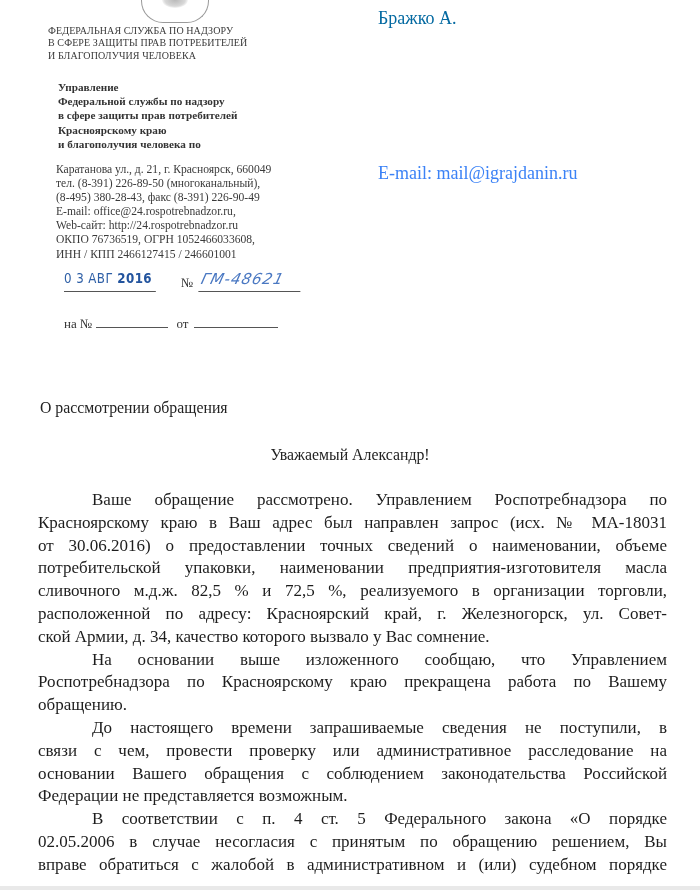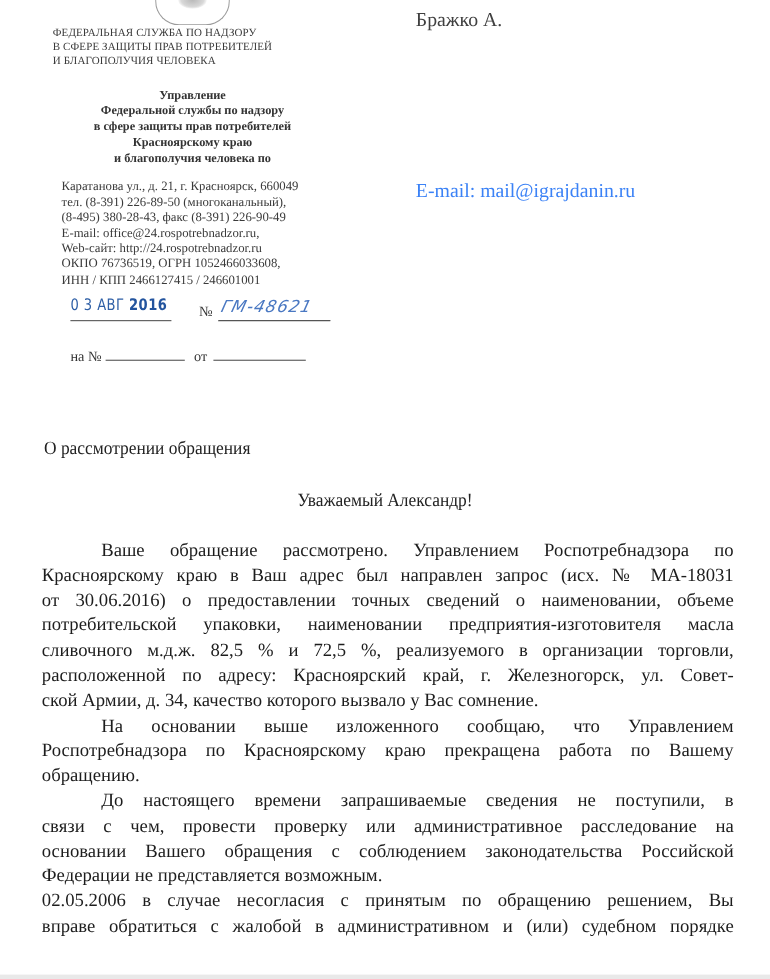--- a/index.html
+++ b/index.html
@@ -14,21 +14,21 @@
   .emblem-inner {
     position:absolute; left:20px; top:6px; width:26px; height:16px;
     background:radial-gradient(ellipse at center, #b9b9b9 0%, #d8d8d8 55%, transparent 75%);
     border-radius:50%;
   }
   .agency {
     position:absolute; left:48px; top:25px; width:230px; 
     font-size:10px; line-height:12.4px; color:#3a3a3a; letter-spacing:0.1px;
   }
   .dept {
-    position:absolute; left:58px; top:80px; width:234px; text-align:center;
+    position:absolute; left:58px; top:80px; width:234px; text-align:left;
     font-size:11.2px; line-height:14.2px; font-weight:bold; color:#333;
   }
   .contacts {
     position:absolute; left:56px; top:163px; width:240px; text-align:left;
     font-size:11.6px; line-height:14.1px; color:#3a3a3a;
   }
   .stamp-row { position:absolute; left:64px; top:270px; width:260px; height:26px; }
   .stamp-date {
     position:absolute; left:0; top:0; width:112px; border-bottom:1px solid #555;
     font-family:"DejaVu Sans", sans-serif; font-size:14.5px; letter-spacing:0.5px;
@@ -41,21 +41,21 @@
     position:absolute; left:137px; top:0; width:102px; height:21px;
     border-bottom:1px solid #555; font-family:"DejaVu Sans", sans-serif;
     font-style:italic; font-size:15px; color:#4a78c2; letter-spacing:1px;
     transform:skewX(-14deg);
   }
   .ref-row { position:absolute; left:64px; top:316px; font-size:13px; color:#333; }
   .ref-row .blank { display:inline-block; border-bottom:1px solid #555; vertical-align:baseline; height:10px; }
   .ref-row .b1 { width:72px; margin:0 8px 0 4px; }
   .ref-row .b2 { width:84px; margin-left:6px; }
   .recipient {
-    position:absolute; left:378px; top:8px; font-size:18px; color:#404040;
+    position:absolute; left:378px; top:8px; font-size:18px; color:#0369a1;
   }
   .recipient-email {
     position:absolute; left:378px; top:163px; font-size:18px; color:#3b82f6;
   }
   .subject {
     position:absolute; left:40px; top:398px; font-size:17px; color:#222;
     transform:scaleX(0.93); transform-origin:left;
   }
   .greeting {
     position:absolute; left:0; width:700px; top:445px; text-align:center;
@@ -136,18 +136,19 @@
     <span class="line">Роспотребнадзора по Красноярскому краю прекращена работа по Вашему</span>
     <span class="line last">обращению.</span>
   </p>
   <p>
     <span class="line first">До настоящего времени запрашиваемые сведения не поступили, в</span>
     <span class="line">связи с чем, провести проверку или административное расследование на</span>
     <span class="line">основании Вашего обращения с соблюдением законодательства Российской</span>
     <span class="line last">Федерации не представляется возможным.</span>
   </p>
   <p>
+    <span class="line first">В соответствии с п. 4 ст. 5 Федерального закона «О порядке</span>
     <span class="line">02.05.2006 в случае несогласия с принятым по обращению решением, Вы</span>
     <span class="line">вправе обратиться с жалобой в административном и (или) судебном порядке</span>
   </p>
 </div>
 
 <div class="bottom-rule"></div>
 
 </body></html>

